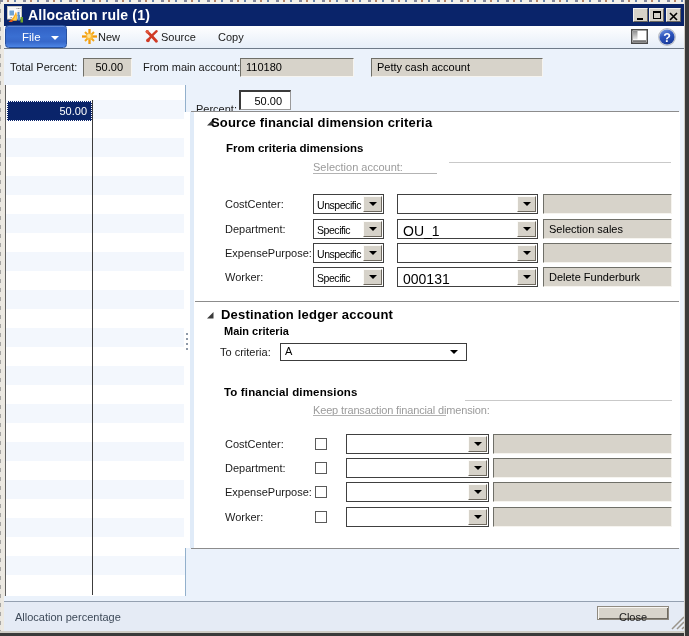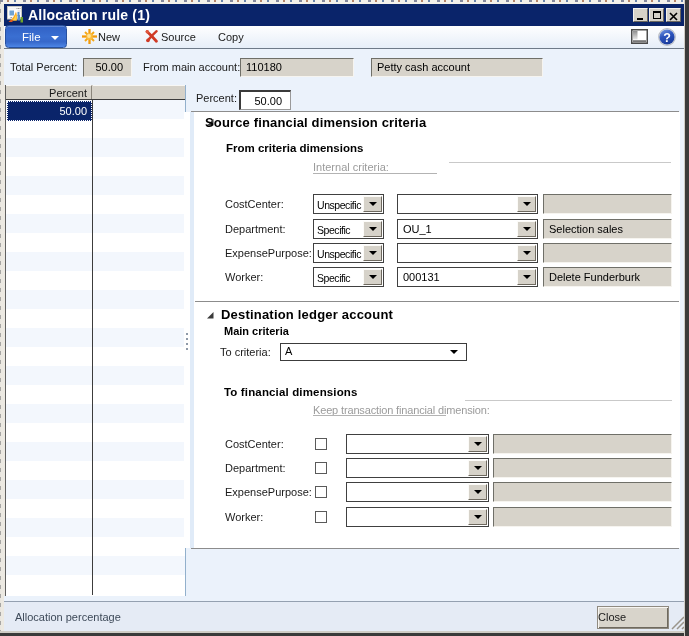--- a/index.html
+++ b/index.html
@@ -2,21 +2,21 @@
 <html><head>
 <meta charset="utf-8">
 <style>
 *{margin:0;padding:0;box-sizing:border-box;}
 html,body{width:689px;height:636px;overflow:hidden;}
 body{position:relative;font-family:"Liberation Sans",sans-serif;background:#ECE9E2;}
 .abs{position:absolute;}
 .lbl{font-size:11px;color:#1a1a1a;white-space:nowrap;}
 .glbl{font-size:11px;color:#9b9b9b;white-space:nowrap;}
 .sunk{background:#D7D3CA;border:1px solid #F6F4EF;border-top-color:#6F6F68;border-left-color:#6F6F68;font-size:11px;color:#000;}
-.combo{background:#fff;border:1px solid #404040;font-size:11px;color:#000;}
+.combo{background:#fff;border:1px solid #404040;font-size:14px;color:#000;}
 .dbtn{position:absolute;top:1px;bottom:1px;right:1px;width:19px;background:#D6D2C9;border:1px solid #6E695F;border-top-color:#FCFBF8;border-left-color:#FCFBF8;}
 .dbtn:after{content:"";position:absolute;left:50%;top:50%;margin-left:-4px;margin-top:-2px;border-left:4px solid transparent;border-right:4px solid transparent;border-top:4px solid #000;}
 .line{position:absolute;height:1px;background:#8C8C8C;}
 .gline{position:absolute;height:1px;background:#B3B3B3;}
 .cb{position:absolute;width:12px;height:12px;background:#fff;border:1px solid #5A5A5A;}
 </style>
 </head>
 <body>
 
 <div class="abs" style="left:0;top:0;width:689px;height:4px;background:#F4F1EB;"></div>
@@ -115,24 +115,20 @@
 
 <div class="abs" style="left:4px;top:49px;width:681px;height:36px;background:#EBF2FB;"></div>
 <div class="abs lbl" style="left:10px;top:61px;">Total Percent:</div>
 <div class="abs sunk" style="left:83px;top:58px;width:49px;height:19px;text-align:right;padding:2px 8px 0 0;">50.00</div>
 <div class="abs lbl" style="left:143px;top:61px;">From main account:</div>
 <div class="abs sunk" style="left:240px;top:58px;width:114px;height:19px;padding:2px 0 0 5px;">110180</div>
 <div class="abs sunk" style="left:371px;top:58px;width:172px;height:19px;padding:2px 0 0 5px;">Petty cash account</div>
 
 <div class="abs" style="left:5px;top:85px;width:180px;height:511px;background:#fff;border-left:1px solid #5F5F5F;">
 
-  <div class="abs" style="left:0;top:0;width:179px;height:15px;background:#D6D2C9;border-bottom:1px solid #3C3C3C;">
-    <div class="abs" style="left:0;top:0;width:86px;height:14px;border-top:1px solid #F8F7F4;border-right:1px solid #8B867C;text-align:right;padding:1px 4px 0 0;font-size:11px;color:#1a1a1a;">Percent</div>
-    <div class="abs" style="left:87px;top:0;width:92px;height:14px;border-top:1px solid #F8F7F4;"></div>
-  </div>
   <div id="gridrows">
       <div class="abs" style="left:0;top:15px;width:179px;height:19px;background:#F3F7FD;"></div>
       <div class="abs" style="left:0;top:34px;width:179px;height:19px;background:#FFFFFF;"></div>
       <div class="abs" style="left:0;top:53px;width:179px;height:19px;background:#F3F7FD;"></div>
       <div class="abs" style="left:0;top:72px;width:179px;height:19px;background:#FFFFFF;"></div>
       <div class="abs" style="left:0;top:91px;width:179px;height:19px;background:#F3F7FD;"></div>
       <div class="abs" style="left:0;top:110px;width:179px;height:19px;background:#FFFFFF;"></div>
       <div class="abs" style="left:0;top:129px;width:179px;height:19px;background:#F3F7FD;"></div>
       <div class="abs" style="left:0;top:148px;width:179px;height:19px;background:#FFFFFF;"></div>
       <div class="abs" style="left:0;top:167px;width:179px;height:19px;background:#F3F7FD;"></div>
@@ -157,39 +153,39 @@
 
   <div class="abs" style="left:86px;top:15px;width:1px;height:495px;background:#3C3C3C;"></div>
 
   <div class="abs" style="left:1px;top:16px;width:85px;height:20px;background:#0A246A;border:1px dotted #fff;color:#fff;font-size:11px;text-align:right;padding:3px 4px 0 0;">50.00</div>
 
   <div class="abs" style="left:179px;top:0;width:1px;height:511px;background:#92B0CC;"></div>
 </div>
 
 <div class="abs" style="left:186px;top:85px;width:499px;height:516px;background:#EBF2FB;"></div>
 
-<div class="abs lbl" style="left:196px;top:92px;">Percent:</div>
+<div class="abs lbl" style="left:196px;top:103px;">Percent:</div>
 <div class="abs" style="left:239px;top:90px;width:52px;height:20px;background:#fff;border:1px solid #9A9A9A;border-top:2px solid #3A3A3A;border-left:2px solid #3A3A3A;font-size:11px;text-align:right;padding:3px 8px 0 0;">50.00</div>
 
 <div class="abs" style="left:184px;top:112px;width:496px;height:436px;background:#fff;"></div>
 <div class="abs" style="left:190px;top:112px;width:4px;height:436px;background:#E0EBF8;"></div>
 <div class="line" style="left:191px;top:111px;width:488px;"></div>
 <div class="line" style="left:191px;top:548px;width:488px;"></div>
 
 <div class="abs" style="left:186px;top:333px;width:2px;height:2px;background:#8E99A8;"></div>
 <div class="abs" style="left:186px;top:338px;width:2px;height:2px;background:#8E99A8;"></div>
 <div class="abs" style="left:186px;top:343px;width:2px;height:2px;background:#8E99A8;"></div>
 <div class="abs" style="left:186px;top:348px;width:2px;height:2px;background:#8E99A8;"></div>
 
 <svg class="abs" style="left:206px;top:118px;" width="8" height="8">
     <polygon points="7.5,1 7.5,7.5 1,7.5" fill="#3A3A3A"></polygon>
   </svg>
-<div class="abs" style="left:205px;top:115px;font-size:13px;letter-spacing:0.15px;font-weight:bold;color:#000;">Source financial dimension criteria</div>
+<div class="abs" style="left:211px;top:115px;font-size:13px;letter-spacing:0.15px;font-weight:bold;color:#000;">Source financial dimension criteria</div>
 <div class="abs" style="left:226px;top:142px;font-size:11.5px;font-weight:bold;color:#000;">From criteria dimensions</div>
-<div class="abs glbl" style="left:313px;top:161px;">Internal criteria:</div>
+<div class="abs glbl" style="left:313px;top:161px;">Selection account:</div>
 <div class="gline" style="left:313px;top:173px;width:124px;"></div>
 <div class="gline" style="left:449px;top:162px;width:222px;background:#C9C9C9;"></div>
 
 <div id="dimrows1">
     <div class="abs lbl" style="left:225px;top:198px;">CostCenter:</div>
     <div class="abs combo" style="left:313px;top:194px;width:71px;height:20px;padding:4px 0 0 3px;font-size:10.5px;letter-spacing:-0.45px;">Unspecific<div class="dbtn"></div></div>
     <div class="abs combo" style="left:397px;top:194px;width:141px;height:20px;padding:3px 0 0 5px;">
       <div class="dbtn"></div>
     </div>
     <div class="abs sunk" style="left:543px;top:194px;width:129px;height:20px;padding:3px 0 0 5px;"></div>
@@ -248,21 +244,21 @@
     <div class="cb" style="left:315px;top:511px;"></div>
     <div class="abs combo" style="left:346px;top:507px;width:143px;height:20px;">
       <div class="dbtn"></div>
     </div>
     <div class="abs sunk" style="left:493px;top:507px;width:179px;height:20px;"></div>
   </div>
 
 <div class="abs" style="left:4px;top:601px;width:681px;height:1px;background:#94A0B0;"></div>
 <div class="abs" style="left:4px;top:602px;width:681px;height:29px;background:#E5EBF5;"></div>
 <div class="abs" style="left:15px;top:611px;font-size:11px;color:#3E4A59;">Allocation percentage</div>
-<div class="abs" style="left:597px;top:606px;width:72px;height:23px;background:#D8D4CB;border:1px solid #8F8A80;box-shadow:inset 1px 1px 0 #F7F5F1, inset -1px -1px 0 #6E695F;font-size:11px;color:#1a1a1a;padding-top:4px;">Close</div>
+<div class="abs" style="left:597px;top:606px;width:72px;height:14px;background:#D8D4CB;border:1px solid #8F8A80;box-shadow:inset 1px 1px 0 #F7F5F1, inset -1px -1px 0 #6E695F;text-align:center;font-size:11px;color:#1a1a1a;padding-top:4px;">Close</div>
 <svg class="abs" style="left:668px;top:613px;" width="17" height="17" viewBox="0 0 17 17">
   <path d="M16 4 L4 16 M16 9 L9 16 M16 14 L14 16" stroke="#9A958B" stroke-width="1.5" fill="none"></path>
 </svg>
 
 <div class="abs" style="left:4px;top:596px;width:182px;height:5px;background:#EBF2FB;"></div>
 
 <div class="abs" style="left:0;top:631px;width:689px;height:2px;background:#CFCCC5;"></div>
 <div class="abs" style="left:0;top:633px;width:689px;height:3px;background:#3A3A3A;"></div>
 <div class="abs" style="left:684px;top:0;width:1px;height:636px;background:#CFCCC5;"></div>
 <div class="abs" style="left:685px;top:0;width:4px;height:636px;background:#3A3A3A;"></div>

